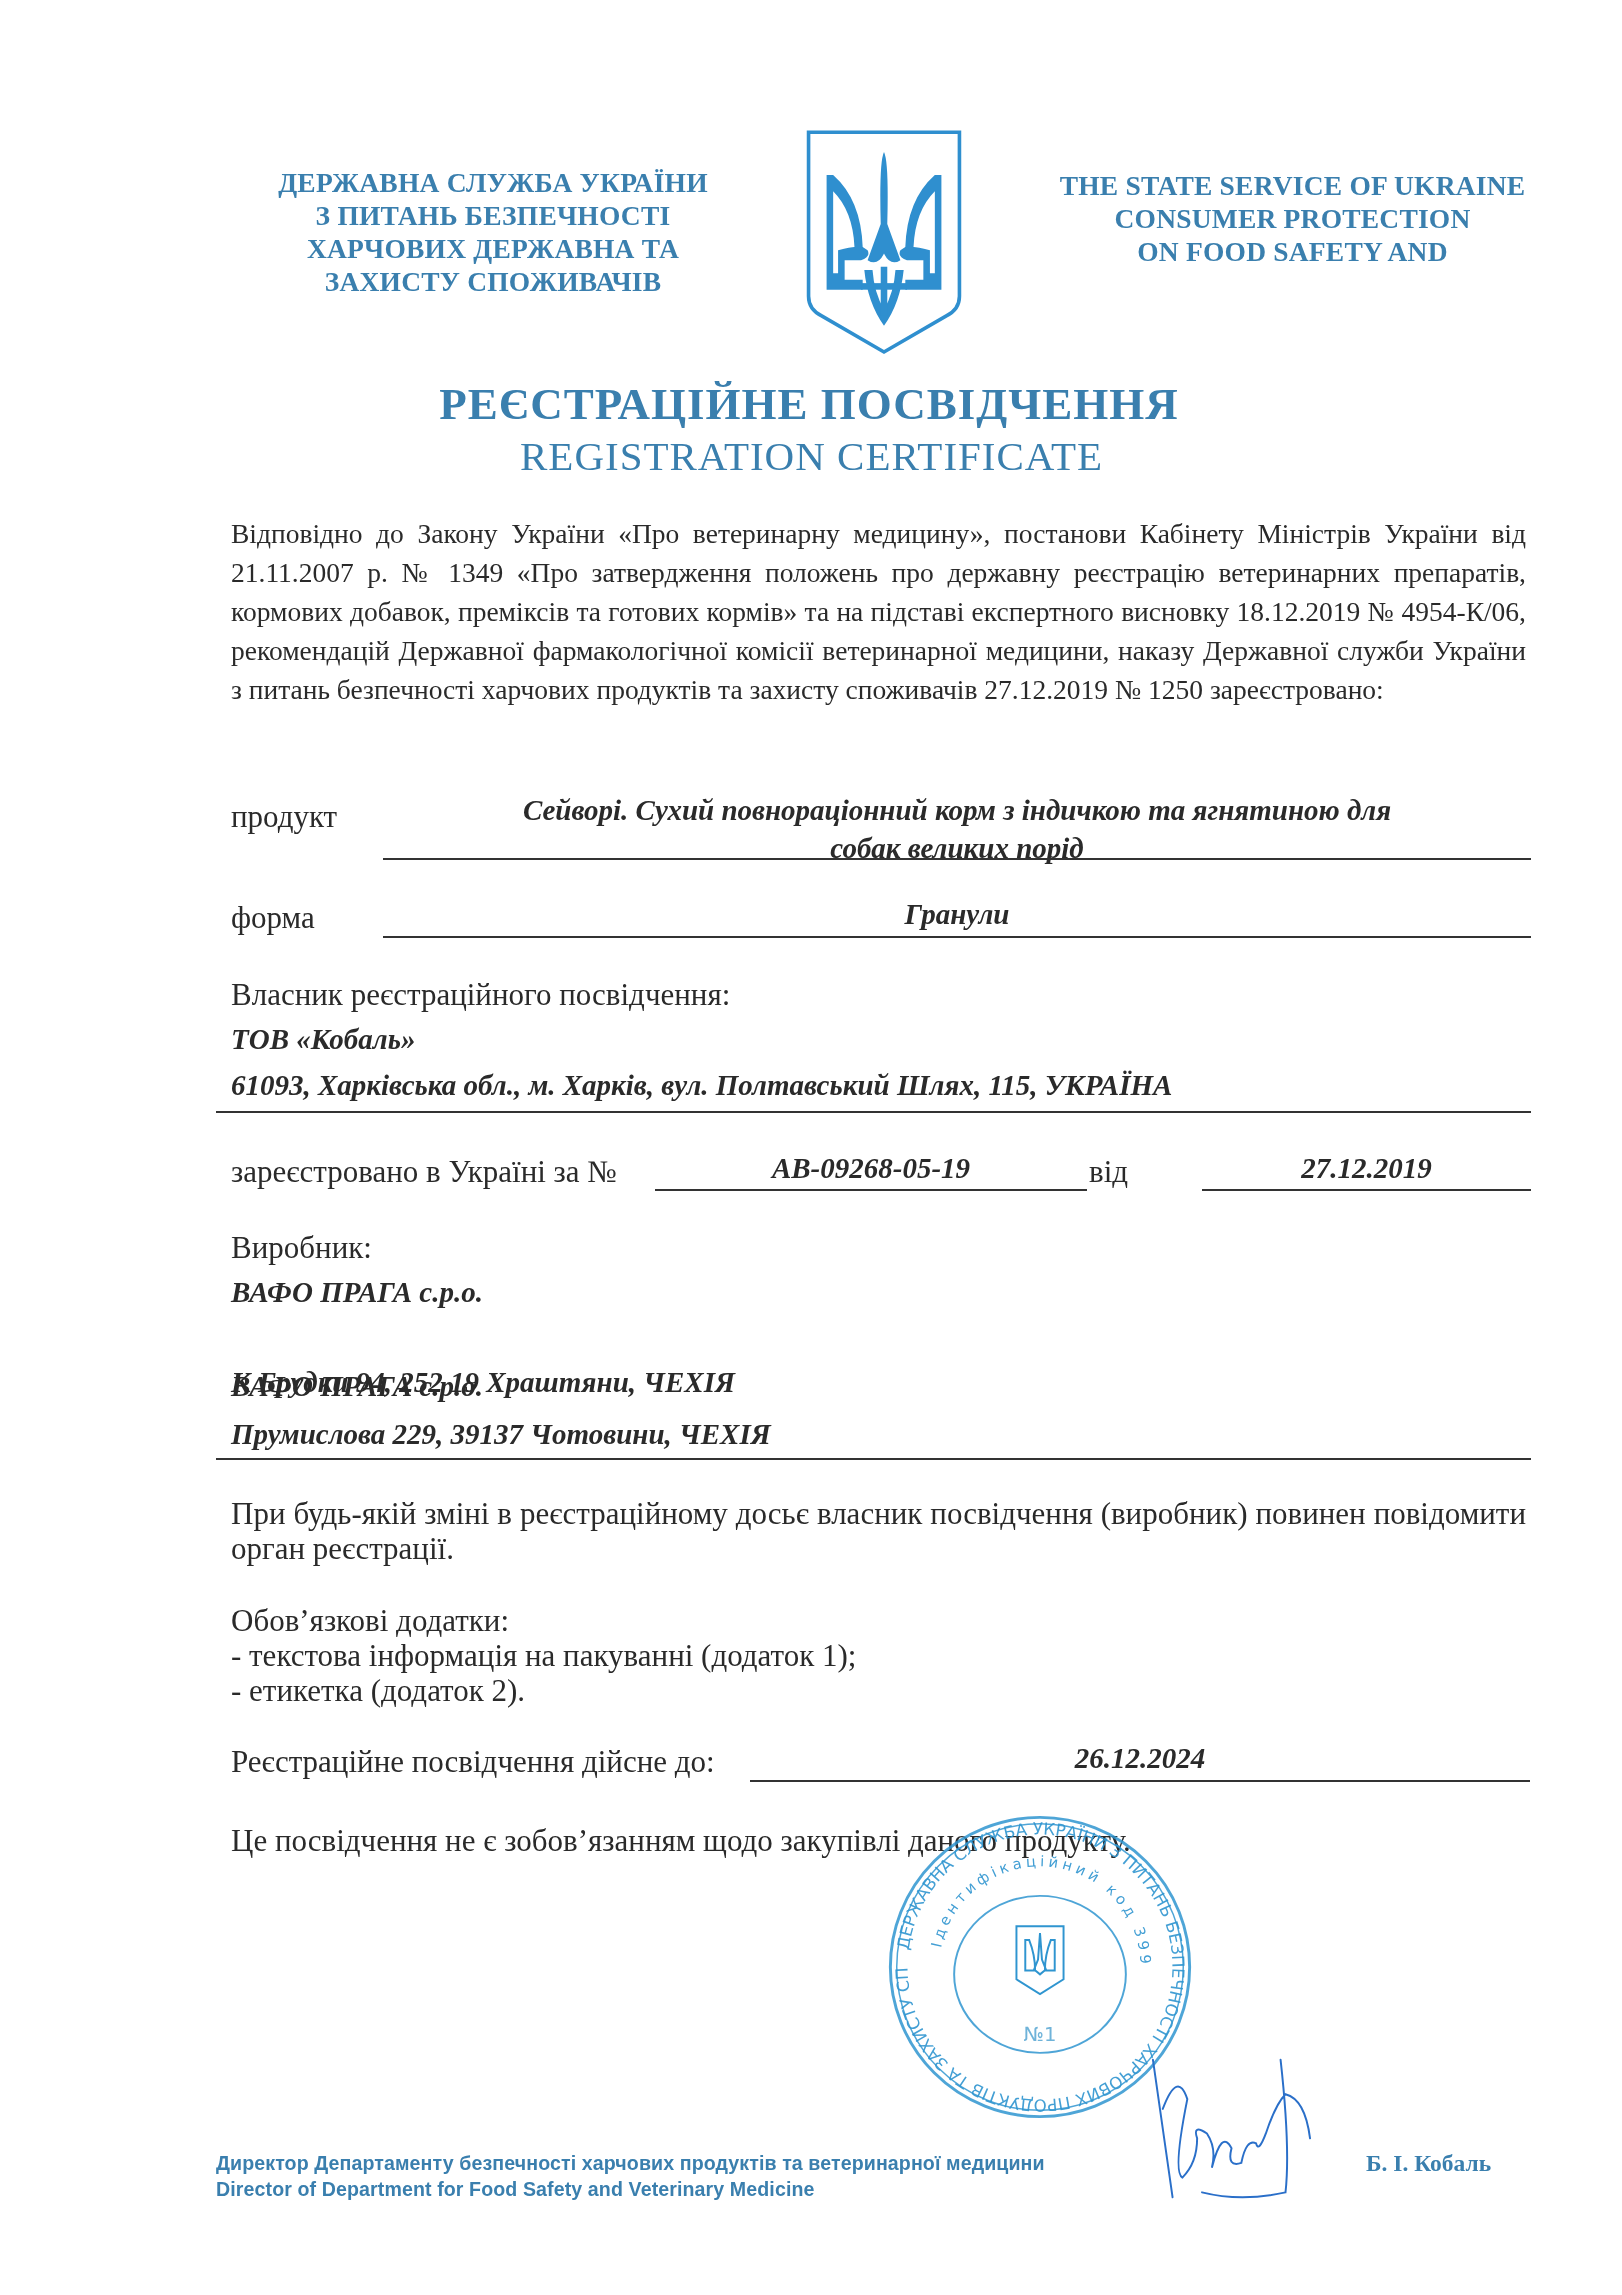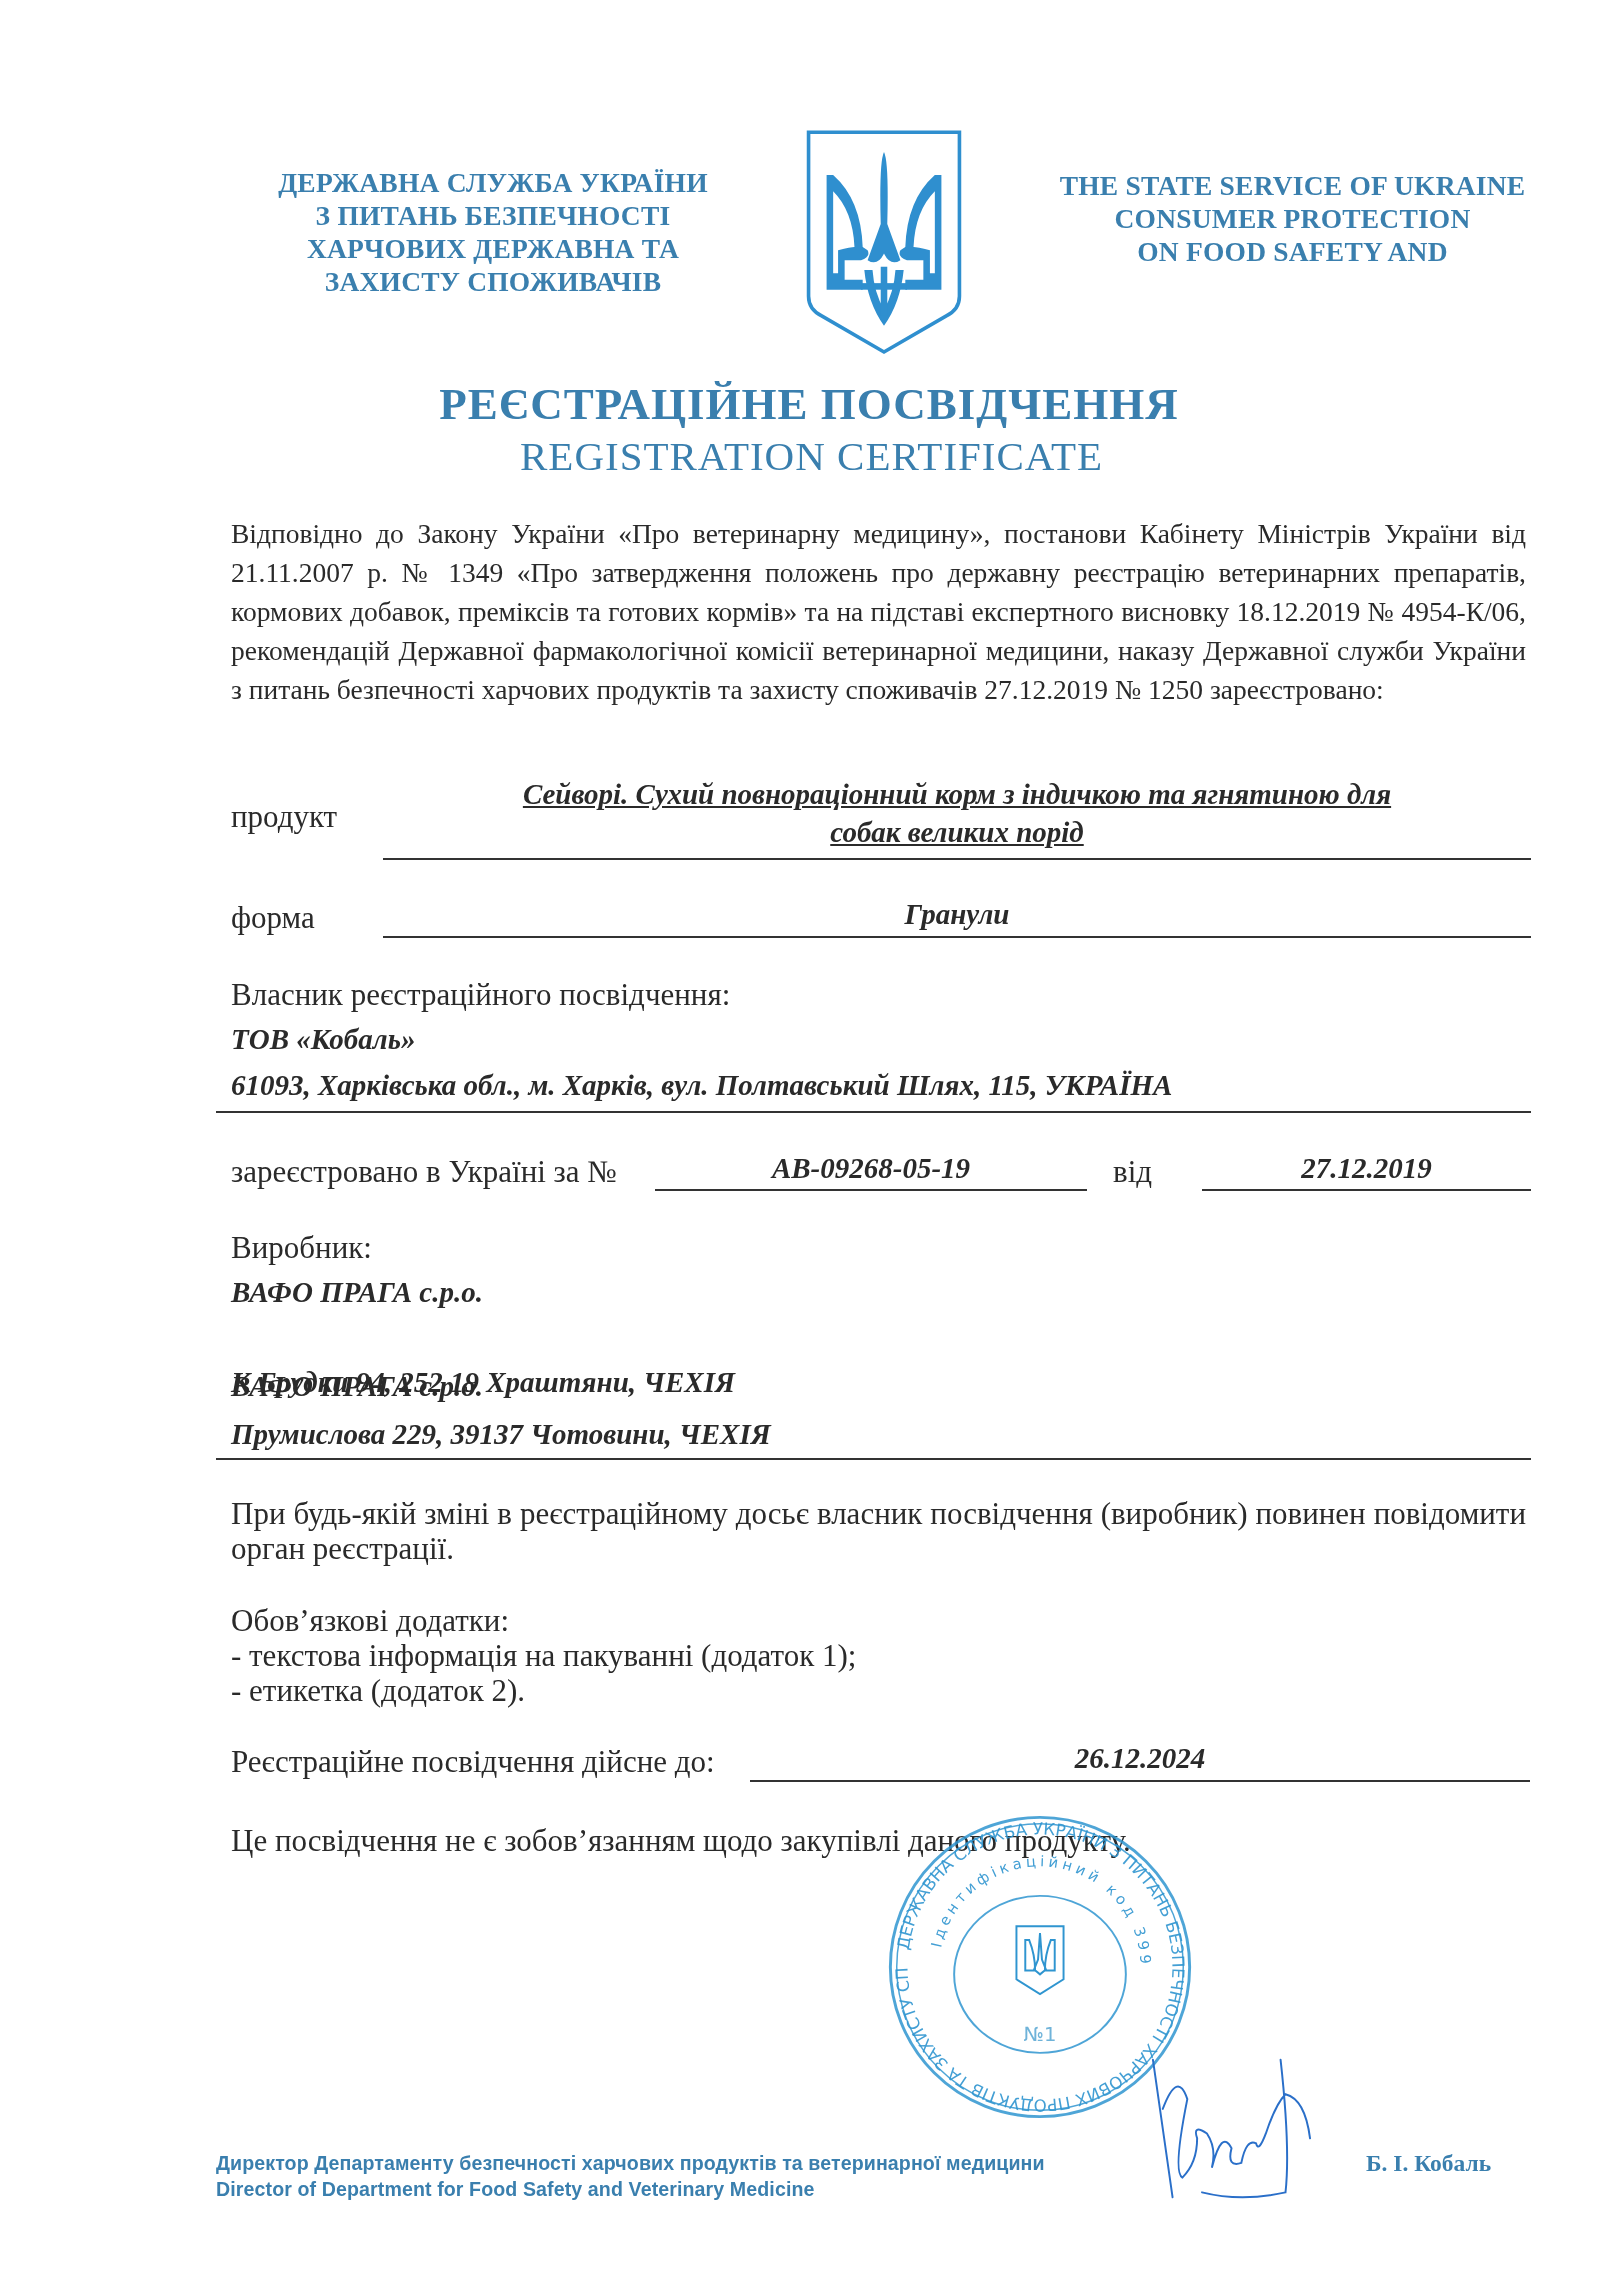--- a/index.html
+++ b/index.html
@@ -66,39 +66,39 @@
   <div>CONSUMER PROTECTION</div>
   <div>ON FOOD SAFETY AND</div>
 </div>
 
 <div class="abs title-ua">РЕЄСТРАЦІЙНЕ ПОСВІДЧЕННЯ</div>
 <div class="abs title-en">REGISTRATION CERTIFICATE</div>
 
 <div class="abs body-text">Відповідно до Закону України «Про ветеринарну медицину», постанови Кабінету Міністрів України від 21.11.2007 р. № 1349 «Про затвердження положень про державну реєстрацію ветеринарних препаратів, кормових добавок, преміксів та готових кормів» та на підставі експертного висновку 18.12.2019 № 4954-К/06, рекомендацій Державної фармакологічної комісії ветеринарної медицини, наказу Державної служби України з питань безпечності харчових продуктів та захисту споживачів 27.12.2019 № 1250 зареєстровано:</div>
 
 <div class="abs lbl" style="left:231px; top:799px;">продукт</div>
-<div class="abs val center" style="left:383px; width:1148px; top:775px; line-height:38px;text-decoration:underline;">
+<div class="abs val center" style="left:383px; width:1148px; top:791px; line-height:38px;">
   <div>Сейворі. Сухий повнораціонний корм з індичкою та ягнятиною для</div>
   <div>собак великих порід</div>
 </div>
 <div class="line" style="left:383px; width:1148px; top:858px;"></div>
 
 <div class="abs lbl" style="left:231px; top:900px;">форма</div>
 <div class="abs val center" style="left:383px; width:1148px; top:898px;">Гранули</div>
 <div class="line" style="left:383px; width:1148px; top:936px;"></div>
 
 <div class="abs lbl" style="left:231px; top:977px;">Власник реєстраційного посвідчення:</div>
 <div class="abs val" style="left:231px; top:1023px;">ТОВ «Кобаль»</div>
 <div class="abs val" style="left:231px; top:1069px;">61093, Харківська обл., м. Харків, вул. Полтавський Шлях, 115, УКРАЇНА</div>
 <div class="line" style="left:216px; width:1315px; top:1111px;"></div>
 
 <div class="abs lbl" style="left:231px; top:1154px;">зареєстровано в Україні за №</div>
 <div class="abs val center" style="left:655px; width:432px; top:1152px;">АВ-09268-05-19</div>
 <div class="line" style="left:655px; width:432px; top:1189px;"></div>
-<div class="abs lbl" style="left:1113px; top:1154px;">від</div>
+<div class="abs lbl" style="left:1089px; top:1154px;">від</div>
 <div class="abs val center" style="left:1202px; width:329px; top:1152px;">27.12.2019</div>
 <div class="line" style="left:1202px; width:329px; top:1189px;"></div>
 
 <div class="abs lbl" style="left:231px; top:1230px;">Виробник:</div>
 <div class="abs val" style="left:231px; top:1276px;">ВАФО ПРАГА с.р.о.</div>
 <div class="abs val" style="left:231px; top:1366px;">К Брудки 94, 252 19 Храштяни, ЧЕХІЯ</div>
 <div class="abs val" style="left:231px; top:1370px;">ВАФО ПРАГА с.р.о.</div>
 <div class="abs val" style="left:231px; top:1418px;">Прумислова 229, 39137 Чотовини, ЧЕХІЯ</div>
 <div class="line" style="left:216px; width:1315px; top:1458px;"></div>
 

